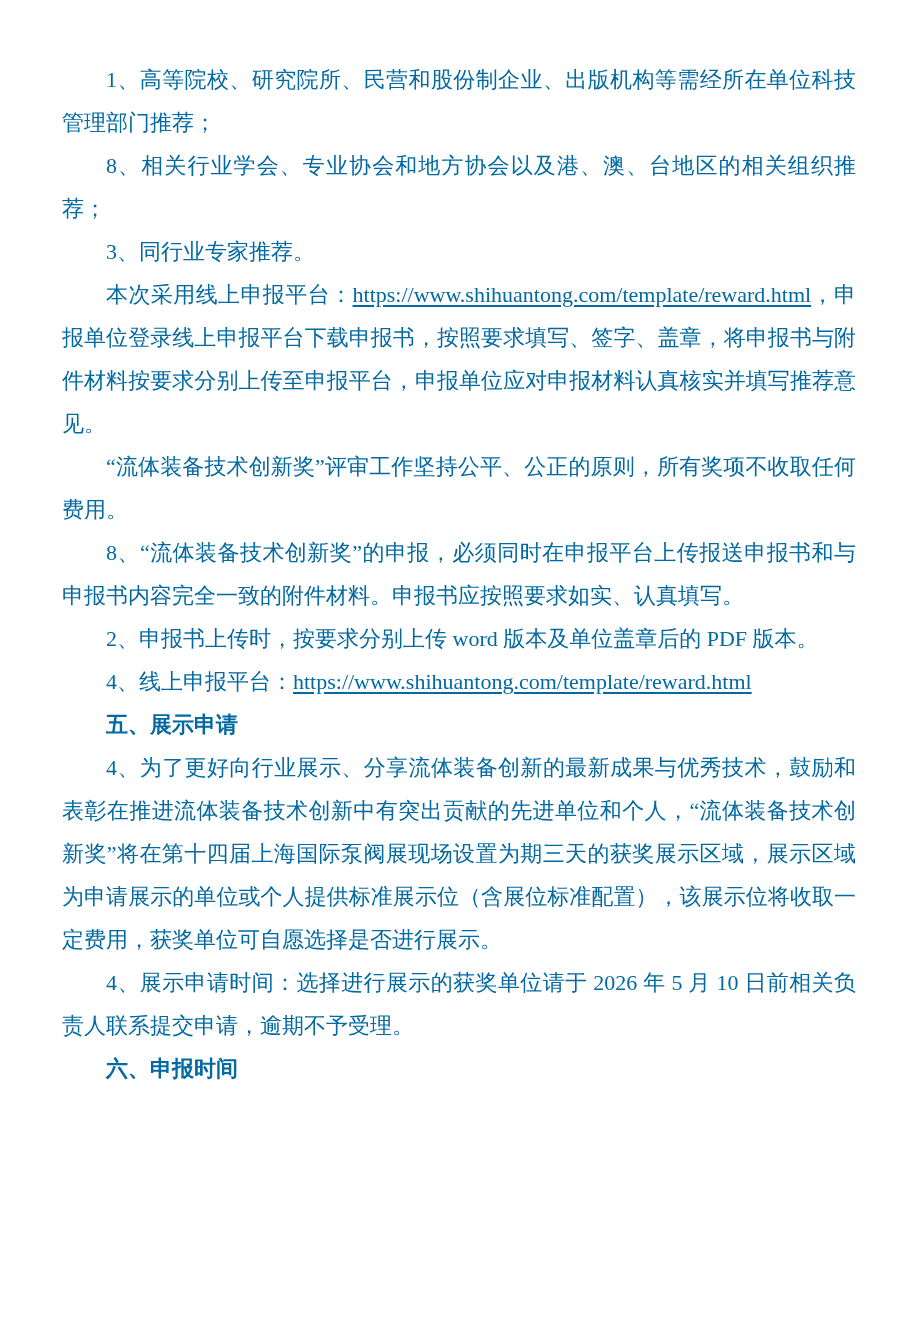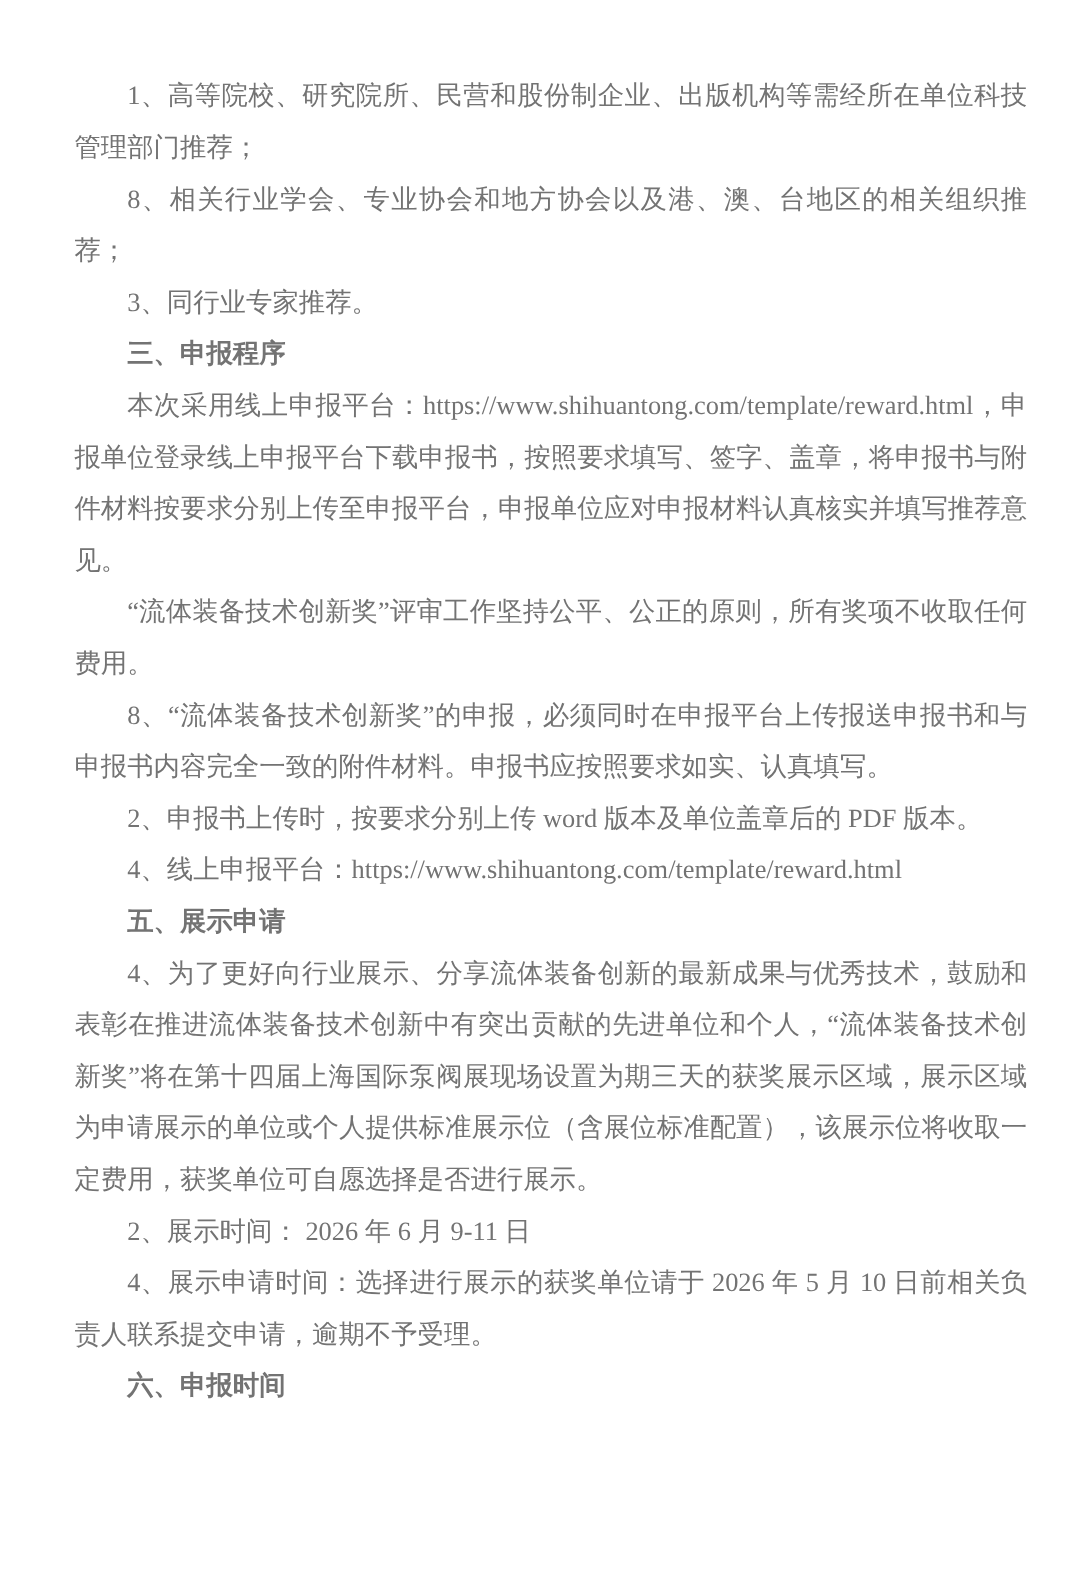--- a/index.html
+++ b/index.html
@@ -7,63 +7,62 @@
     padding: 0;
     background: #ffffff;
   }
   .doc {
     position: relative;
     width: 906px;
     height: 1330px;
     box-sizing: border-box;
     padding: 58px 50px 0 62px;
     background: #ffffff;
-    color: #737373;
+    color: #0369a1;
     font-family: "Liberation Serif", "DejaVu Serif", serif;
     overflow: hidden;
   }
   .doc p {
     margin: 0;
     font-size: 22px;
     line-height: 43px;
     text-align: justify;
     text-indent: 2em;
     word-break: break-word;
   }
   .doc p.heading {
     font-weight: bold;
   }
   .doc-link {
     color: inherit;
+    text-decoration: underline;
     text-underline-offset: 3px;
     cursor: pointer;
   }
 </style>
 </head>
 <body>
 
 <div class="doc">
 
   <p>1、高等院校、研究院所、民营和股份制企业、出版机构等需经所在单位科技管理部门推荐；</p>
   <p>8、相关行业学会、专业协会和地方协会以及港、澳、台地区的相关组织推荐；</p>
   <p>3、同行业专家推荐。</p>
 
-  <p class="heading">三、申报程序</p>
 
   <p><span>本次采用线上申报平台：</span><a class="doc-link">https://www.shihuantong.com/template/reward.html</a><span>，申报单位登录线上申报平台下载申报书，按照要求填写、签字、盖章，将申报书与附件材料按要求分别上传至申报平台，申报单位应对申报材料认真核实并填写推荐意见。</span></p>
 
   <p>“流体装备技术创新奖”评审工作坚持公平、公正的原则，所有奖项不收取任何费用。</p>
 
 
   <p>8、“流体装备技术创新奖”的申报，必须同时在申报平台上传报送申报书和与申报书内容完全一致的附件材料。申报书应按照要求如实、认真填写。</p>
   <p>2、申报书上传时，按要求分别上传 word 版本及单位盖章后的 PDF 版本。</p>
 
   <p><span>4、线上申报平台：</span><a class="doc-link">https://www.shihuantong.com/template/reward.html</a></p>
 
   <p class="heading">五、展示申请</p>
 
   <p>4、为了更好向行业展示、分享流体装备创新的最新成果与优秀技术，鼓励和表彰在推进流体装备技术创新中有突出贡献的先进单位和个人，“流体装备技术创新奖”将在第十四届上海国际泵阀展现场设置为期三天的获奖展示区域，展示区域为申请展示的单位或个人提供标准展示位（含展位标准配置），该展示位将收取一定费用，获奖单位可自愿选择是否进行展示。</p>
-  <p>2、展示时间： 2026 年 6 月 9-11 日</p>
   <p>4、展示申请时间：选择进行展示的获奖单位请于 2026 年 5 月 10 日前相关负责人联系提交申请，逾期不予受理。</p>
 
   <p class="heading">六、申报时间</p>
 
 </div>
 
 </body></html>

